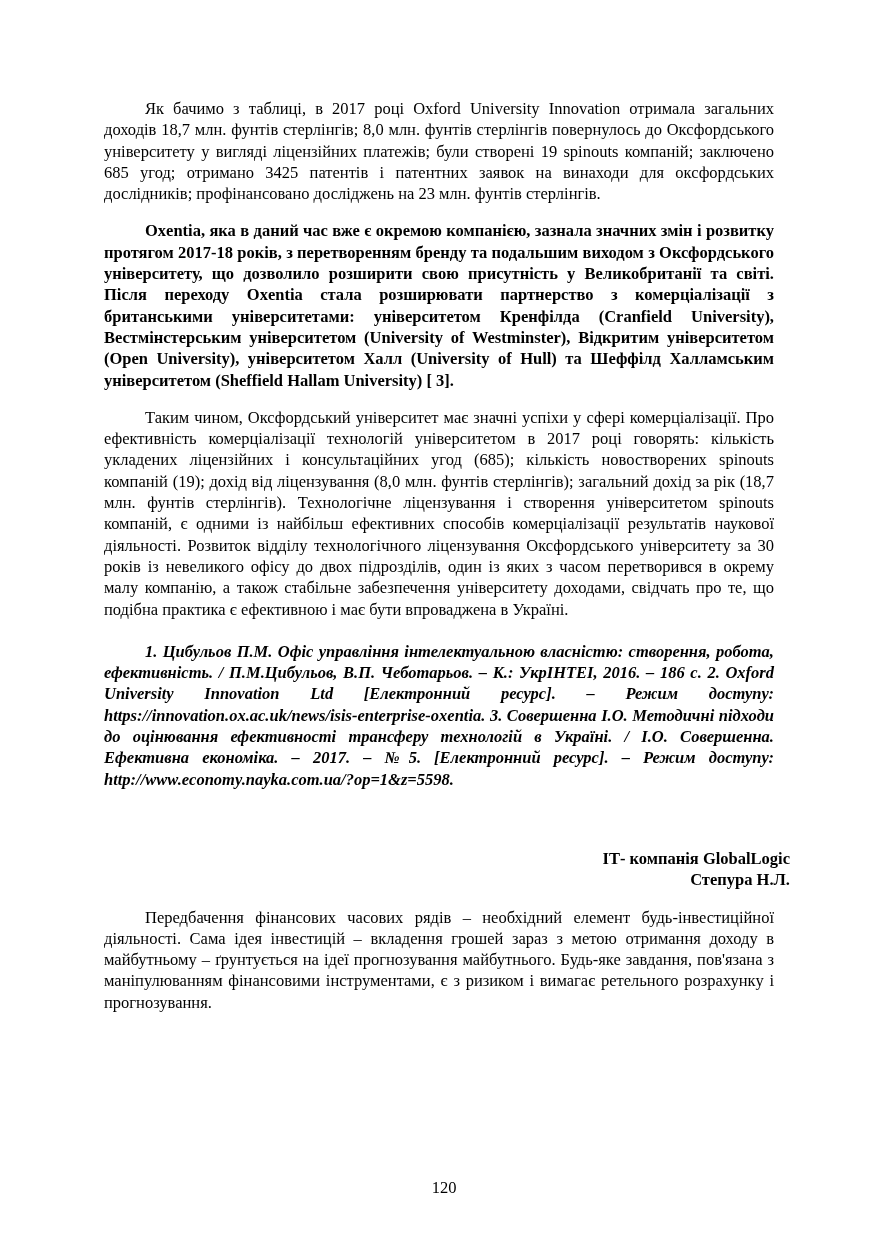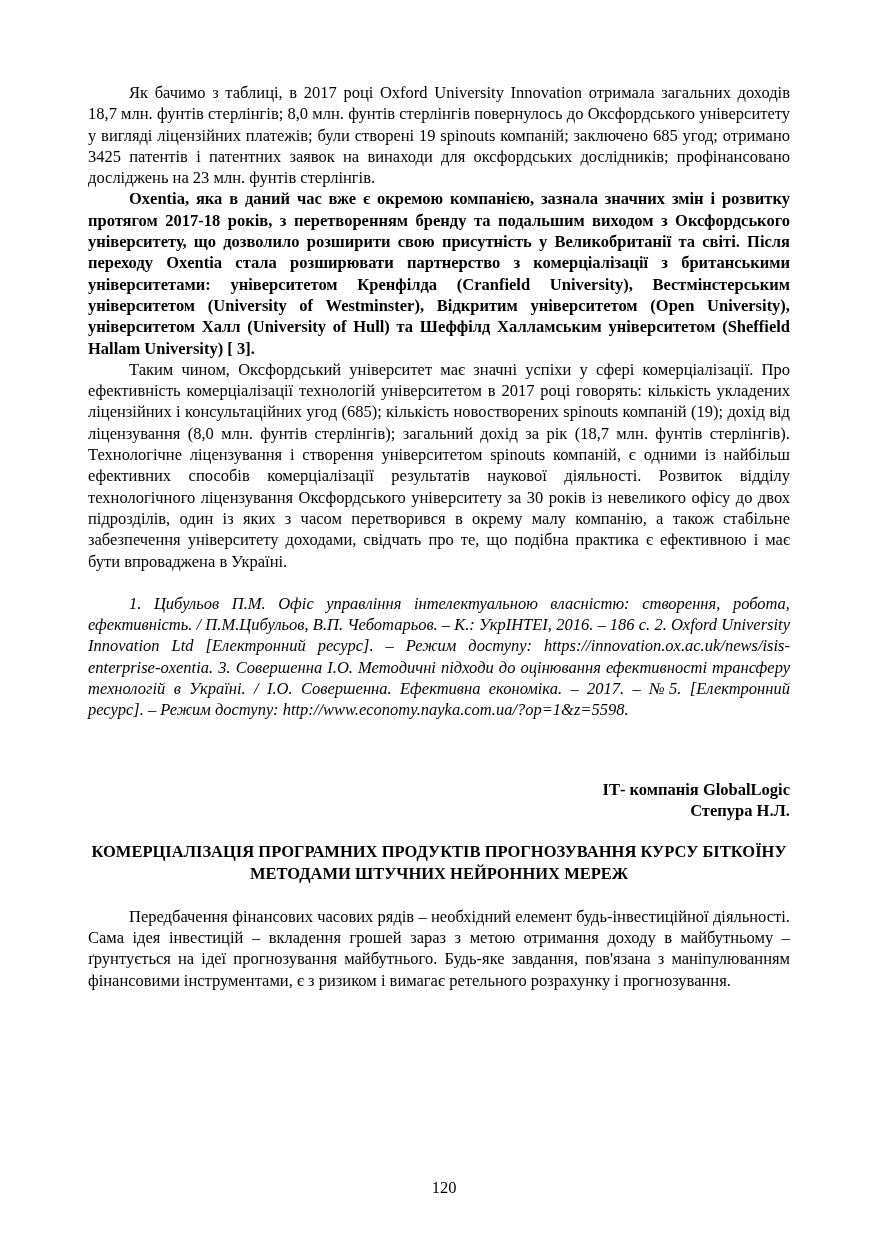--- a/index.html
+++ b/index.html
@@ -14,26 +14,26 @@
     box-sizing: border-box;
     background: #ffffff;
     color: #000000;
     font-family: "Liberation Serif", "DejaVu Serif", serif;
     font-size: 16.5px;
     line-height: 21.3px;
     padding: 82px 86px 0 88px;
     overflow: hidden;
   }
   .para {
-    margin: 0;
+    margin: 16px;
     text-align: justify;
     text-indent: 41px;
   }
   .bold { font-weight: bold; }
-  .italic { font-style: italic; }
+  .italic { font-style: italic; font-weight: bold; }
   .references {
     margin-top: 21px;
   }
   .author-block {
     margin-top: 58px;
     text-align: right;
     font-weight: bold;
   }
   .author-block p {
     margin: 0;
@@ -68,21 +68,20 @@
 
   <p class="para">Таким чином, Оксфордський університет має значні успіхи у сфері комерціалізації.  Про ефективність комерціалізації технологій університетом в 2017 році говорять:  кількість укладених ліцензійних і консультаційних угод (685); кількість новостворених spinouts компаній (19); дохід від ліцензування (8,0 млн. фунтів стерлінгів);  загальний дохід за рік (18,7 млн. фунтів стерлінгів).  Технологічне ліцензування і створення університетом spinouts компаній, є одними із найбільш ефективних способів комерціалізації результатів наукової діяльності. Розвиток відділу технологічного ліцензування Оксфордського університету за 30 років із невеликого офісу до двох підрозділів, один із яких з часом  перетворився в окрему малу компанію, а також стабільне забезпечення університету доходами, свідчать про те, що подібна практика є ефективною і має бути впроваджена в Україні.</p>
 
   <p class="para italic references">1. Цибульов П.М. Офіс управління інтелектуальною власністю:  створення, робота, ефективність. / П.М.Цибульов, В.П. Чеботарьов. – К.: УкрІНТЕІ, 2016. – 186 с.  2. Oxford University Innovation Ltd [Електронний ресурс]. – Режим доступу: https://innovation.ox.ac.uk/news/isis-enterprise-oxentia.  3. Совершенна І.О. Методичні підходи до оцінювання ефективності трансферу технологій в Україні. / І.О. Совершенна. Ефективна економіка. – 2017. –  №5.  [Електронний ресурс]. – Режим доступу: http://www.economy.nayka.com.ua/?op=1&amp;z=5598.</p>
 
   <div class="author-block">
     <p>ІТ- компанія GlobalLogic</p>
     <p>Степура Н.Л.</p>
   </div>
 
-  <h2 class="article-title">КОМЕРЦІАЛІЗАЦІЯ ПРОГРАМНИХ ПРОДУКТІВ ПРОГНОЗУВАННЯ КУРСУ БІТКОЇНУ МЕТОДАМИ ШТУЧНИХ НЕЙРОННИХ МЕРЕЖ</h2>
 
 
   <p class="para">Передбачення фінансових часових рядів – необхідний елемент будь-інвестиційної діяльності. Сама ідея інвестицій – вкладення грошей зараз з метою отримання доходу в майбутньому – ґрунтується на ідеї прогнозування майбутнього. Будь-яке завдання, пов'язана з маніпулюванням фінансовими інструментами, є з ризиком і вимагає ретельного розрахунку і прогнозування.</p>
 
 
   <div class="page-number">120</div>
 
 </div>
 
 </body></html>

